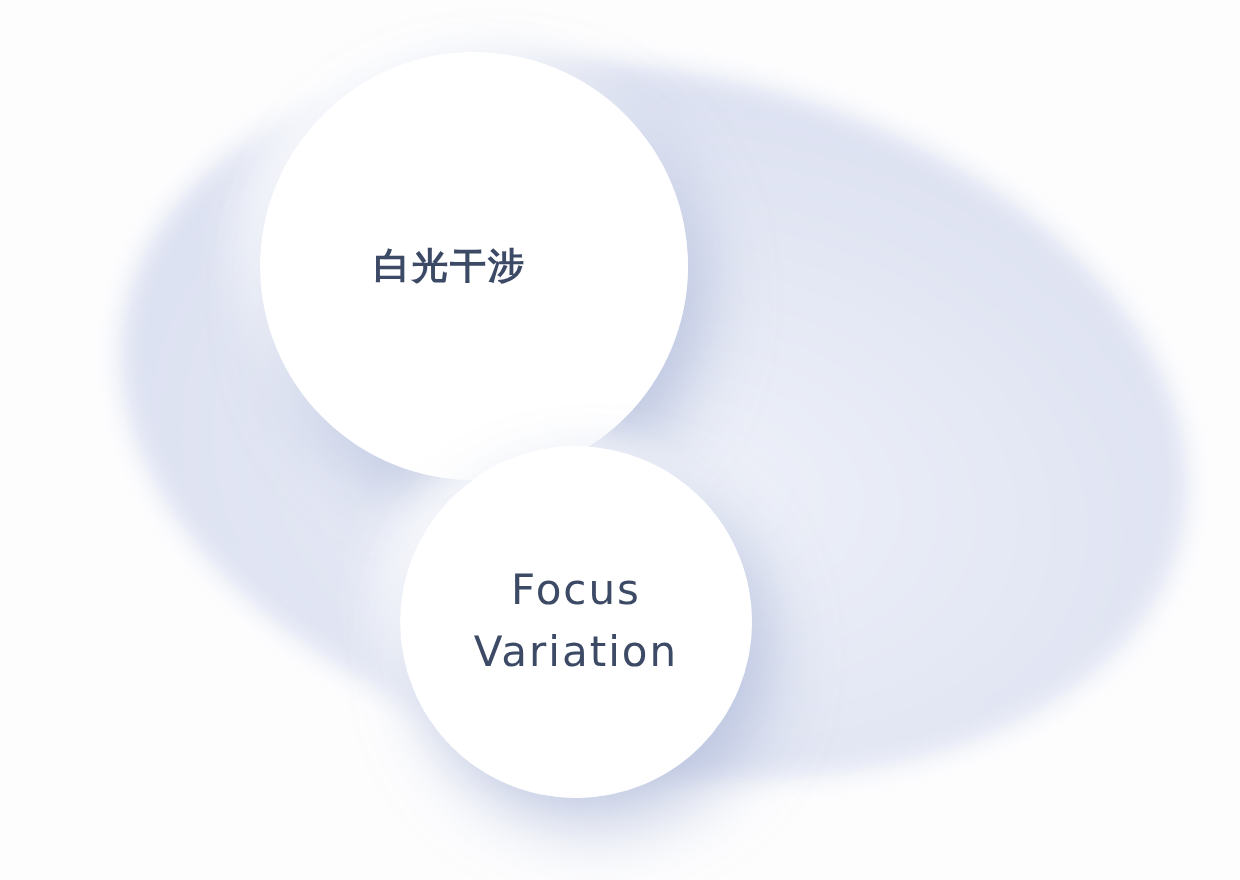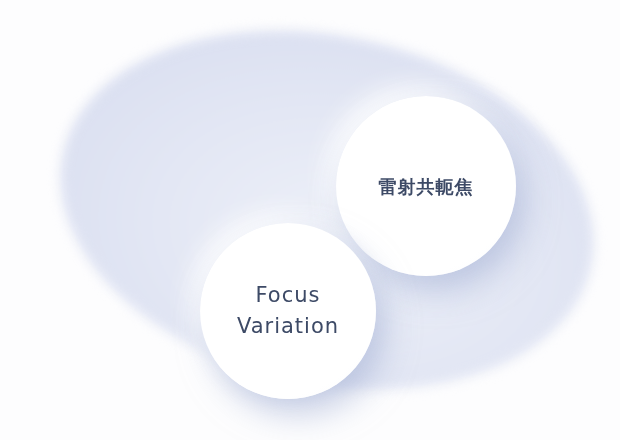--- a/index.html
+++ b/index.html
@@ -84,23 +84,23 @@
     letter-spacing: 0.2px;
   }
 </style>
 </head>
 <body>
 
 <div class="canvas">
 
   <div class="blob"></div>
 
-  <div class="circle c2">
-    <span class="label">雷射共軛焦</span>
+
+  <div class="circle c1">
+    <span class="label">白光干涉</span>
   </div>
-
 
   <div class="circle c3">
     <span class="label">Focus
 Variation</span>
   </div>
 
 </div>
 
 </body></html>

